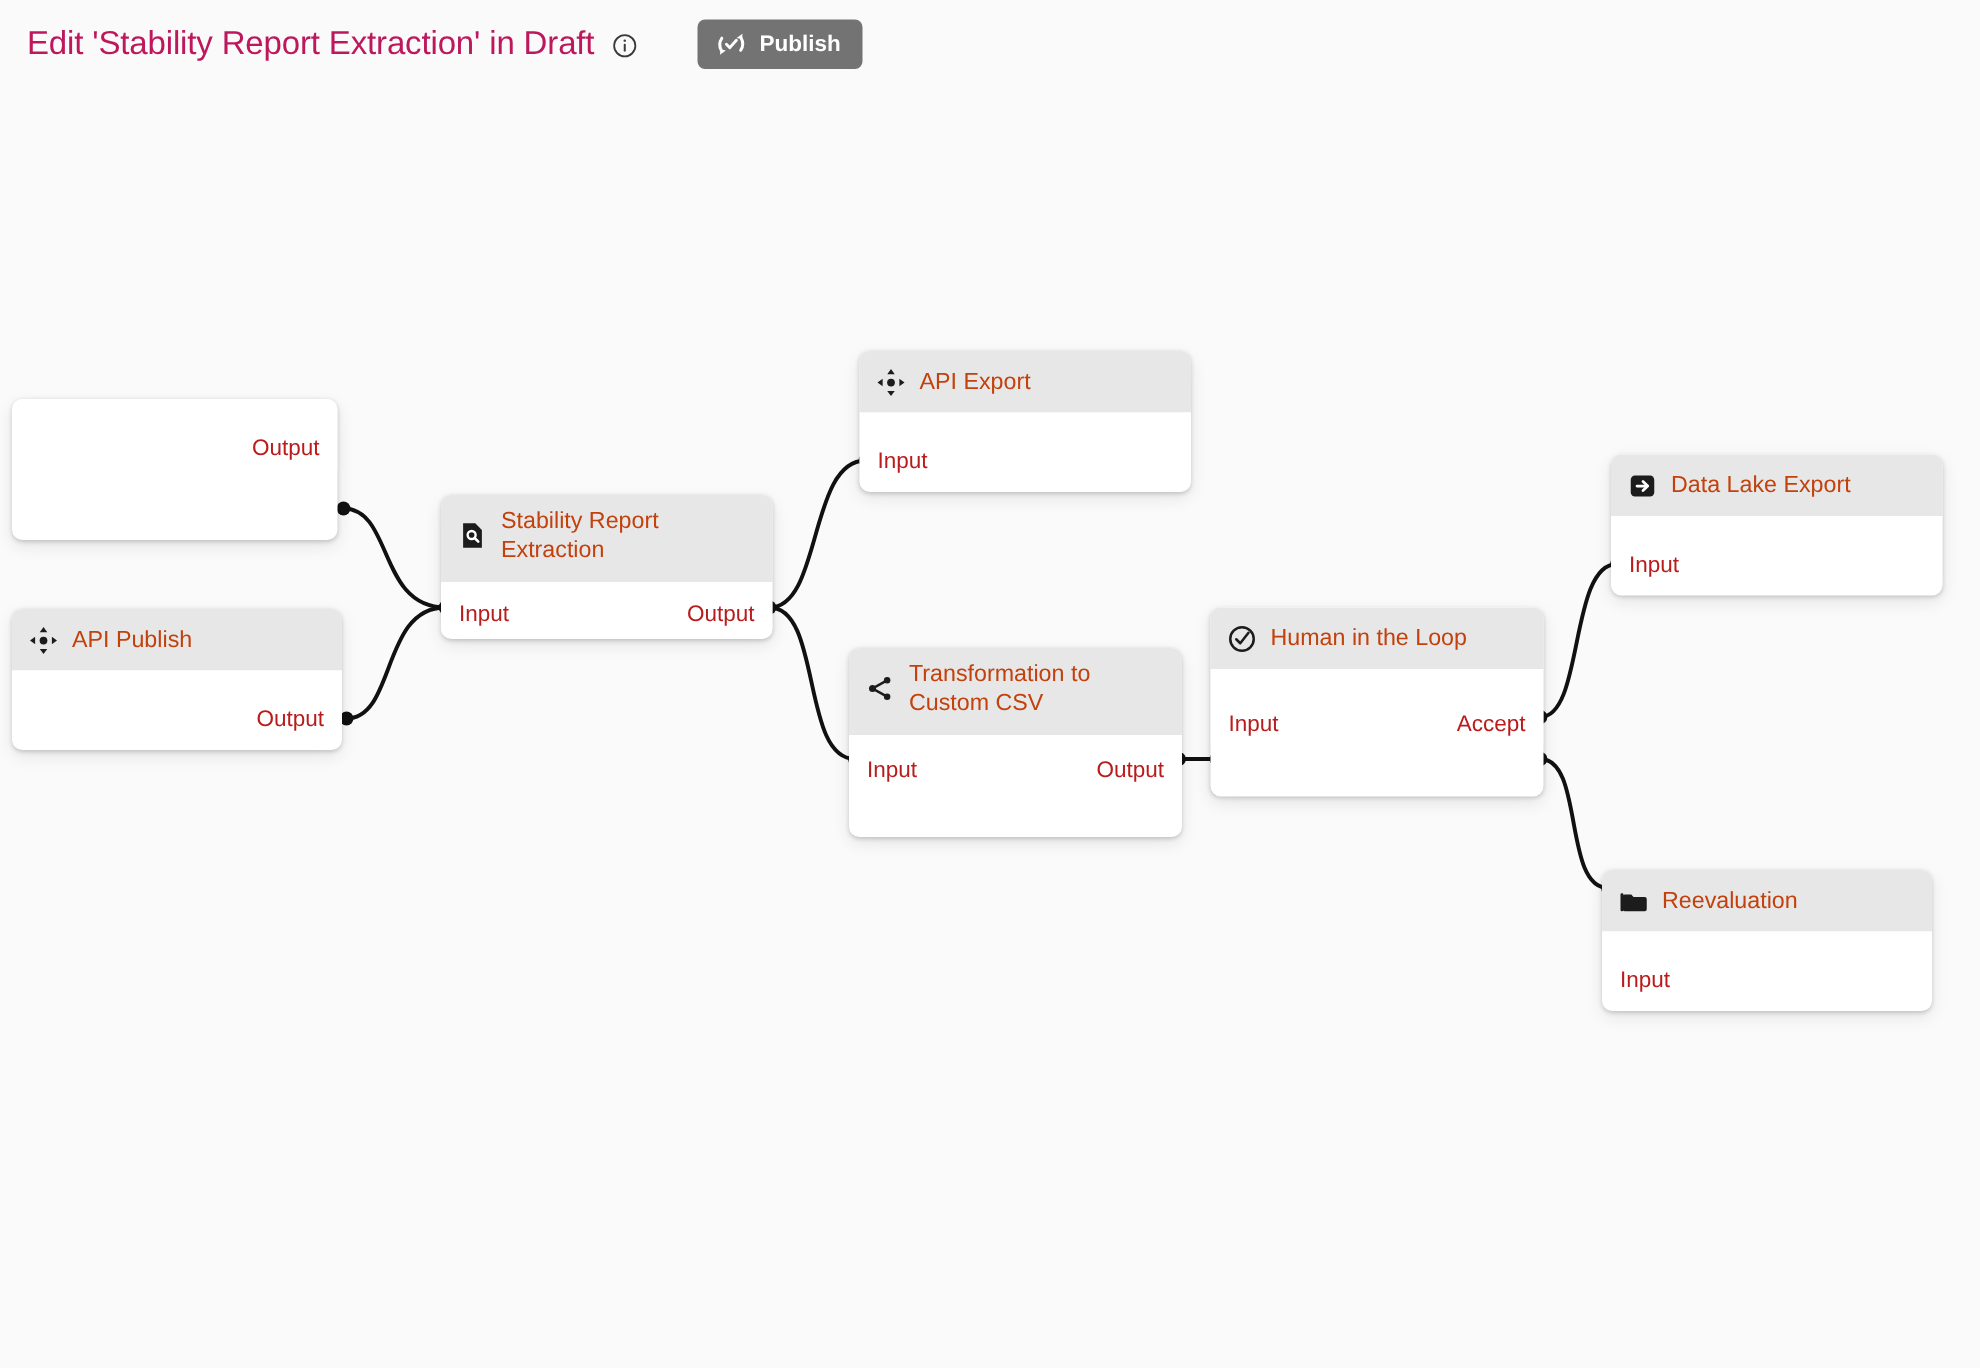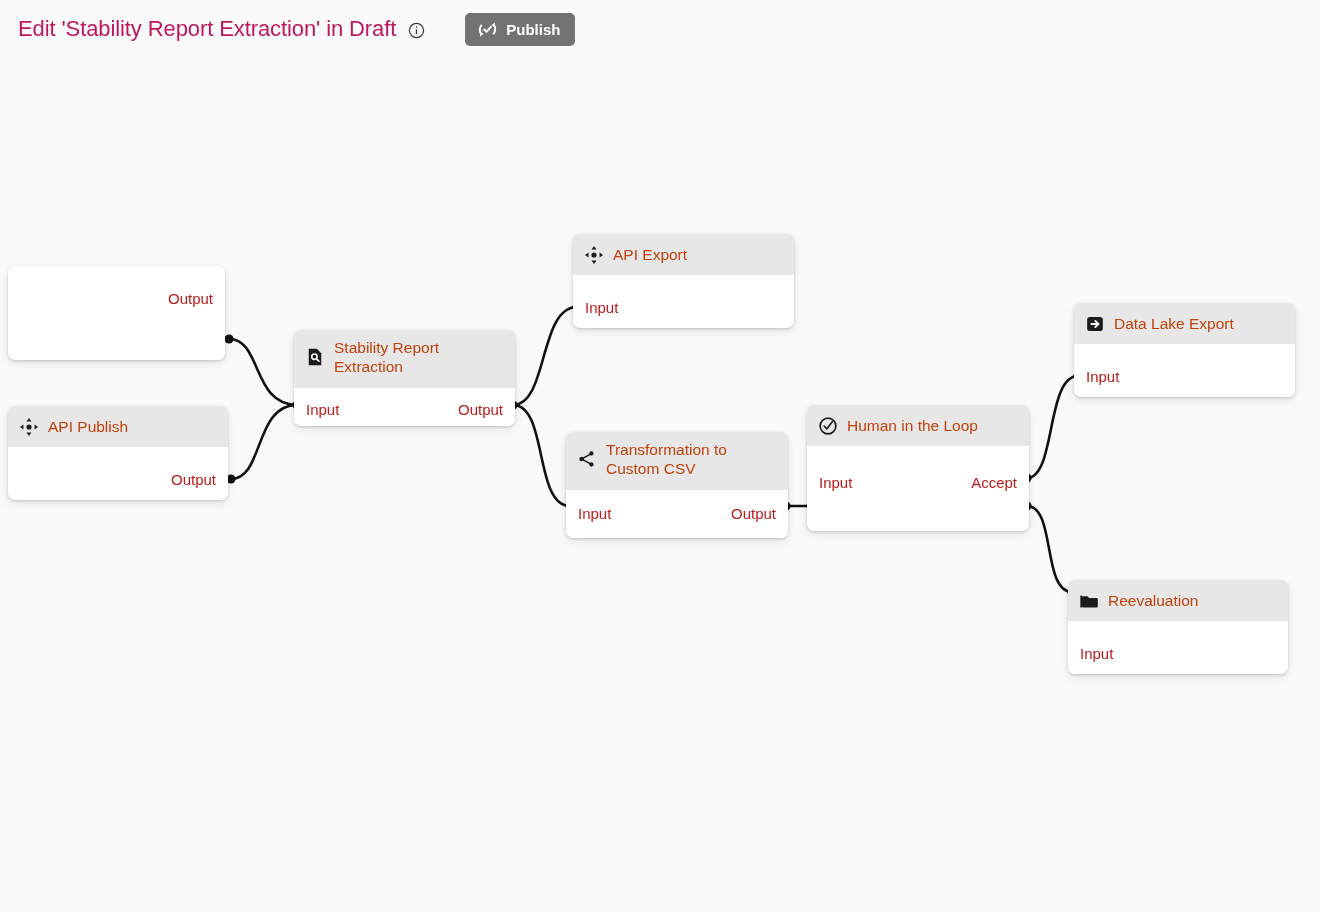--- a/index.html
+++ b/index.html
@@ -186,21 +186,21 @@
               </svg></span>
             <span class="node-title">API Export</span>
           </div>
           <div class="node-body">
             <div class="spacer" style="height: 19px;"></div>
             <div class="port-row port-left">
               <span class="port-label">Input</span>
             </div>
           </div>
         </div>
-        <div class="node" style="left: 566px; top: 374px; width: 222px; height: 106px;">
+        <div class="node" style="left: 566px; top: 374px; width: 222px; height: 126px;">
           <div class="node-header two-line">
             <span class="node-icon"><svg viewBox="0 0 24 24" width="20" height="20">
                 <circle cx="17.3" cy="5.4" r="2.6" fill="#1c1c1c"></circle>
                 <circle cx="17.3" cy="18.6" r="2.6" fill="#1c1c1c"></circle>
                 <circle cx="5.6" cy="12" r="2.8" fill="#1c1c1c"></circle>
                 <path d="M7.9 10.7 L15.1 6.7" stroke="#1c1c1c" stroke-width="1.9" stroke-linecap="round"></path>
                 <path d="M7.9 13.3 L15.1 17.3" stroke="#1c1c1c" stroke-width="1.9" stroke-linecap="round"></path>
               </svg></span>
             <span class="node-title">Transformation to
 Custom CSV</span>

